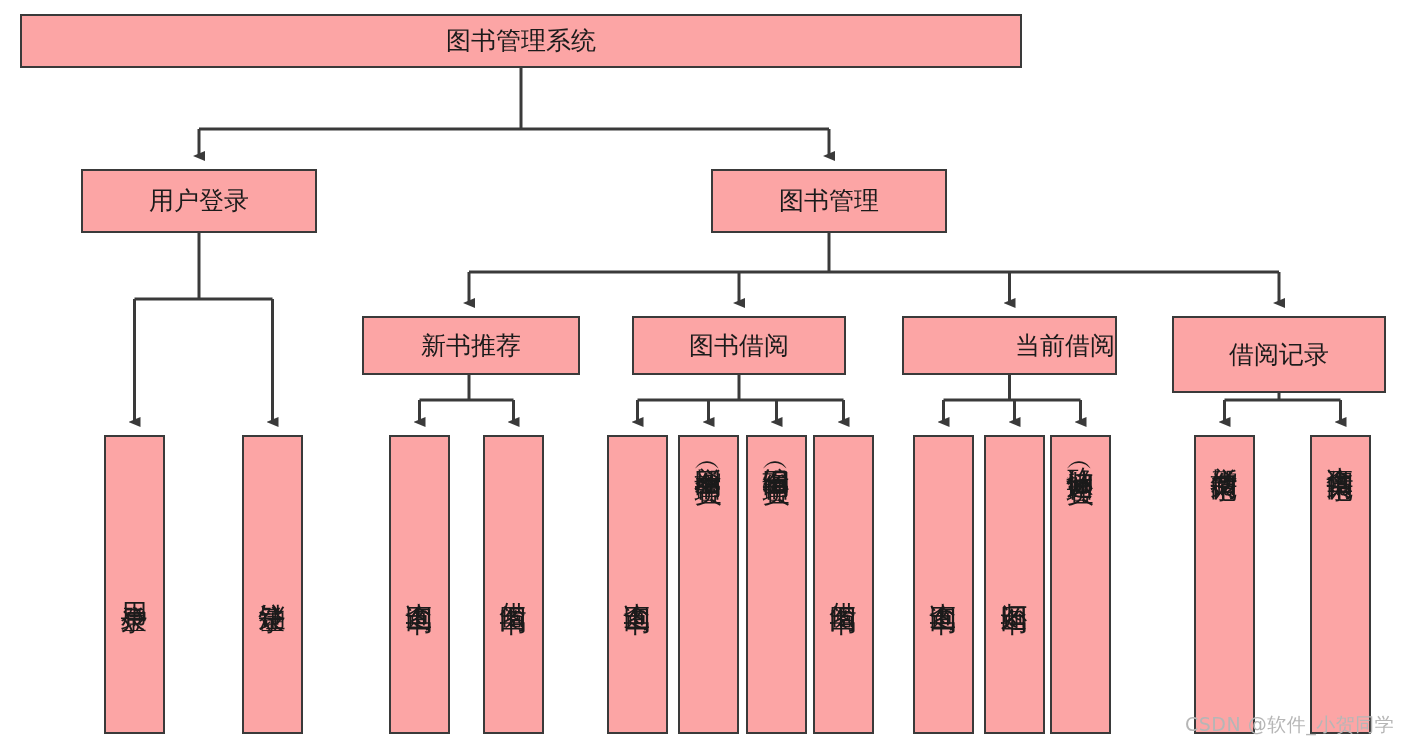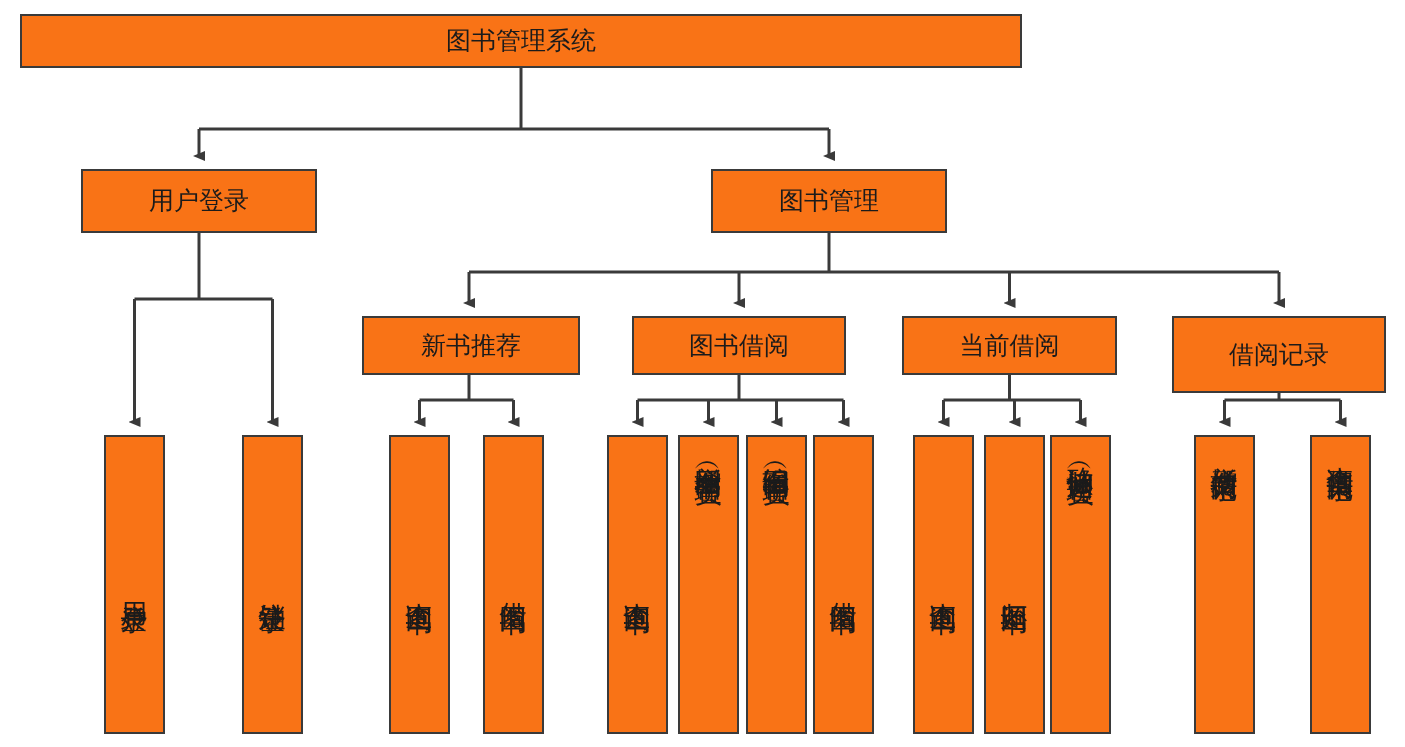--- a/index.html
+++ b/index.html
@@ -22,21 +22,21 @@
     position: absolute;
     left: 0;
     top: 0;
     width: 1405px;
     height: 747px;
   }
   .node-box {
     position: absolute;
     box-sizing: border-box;
     border: 2px solid #3a3a3a;
-    background: #f97316;
+    background: #fca5a5;
     display: flex;
     align-items: center;
     justify-content: center;
     color: #1b1b1b;
   }
   .node-label {
     display: block;
     text-align: center;
     line-height: 1.18;
     white-space: nowrap;
@@ -130,21 +130,21 @@
       </div>
       <div class="node-box node-horizontal" style="left: 711px; top: 169px; width: 236px; height: 64px;">
         <span class="node-label">图书管理</span>
       </div>
       <div class="node-box node-horizontal" style="left: 362px; top: 316px; width: 218px; height: 59px;">
         <span class="node-label">新书推荐</span>
       </div>
       <div class="node-box node-horizontal" style="left: 632px; top: 316px; width: 214px; height: 59px;">
         <span class="node-label">图书借阅</span>
       </div>
-      <div class="node-box node-horizontal" style="left: 902px; top: 316px; width: 215px; height: 59px;">
+      <div class="node-box node-horizontal" style="left: 902px; top: 316px; width: 215px; height: 59px; justify-content: flex-end;">
         <span class="node-label">当前借阅</span>
       </div>
       <div class="node-box node-horizontal" style="left: 1172px; top: 316px; width: 214px; height: 77px;">
         <span class="node-label">借阅记录</span>
       </div>
       <div class="node-box node-vertical fit-middle" style="left: 104px; top: 435px; width: 61px; height: 299px;">
         <span class="node-label">用户登录</span>
       </div>
       <div class="node-box node-vertical fit-middle" style="left: 242px; top: 435px; width: 61px; height: 299px;">
         <span class="node-label">注销登录</span>
@@ -177,13 +177,14 @@
         <span class="node-label">确认归还（管理员）</span>
       </div>
       <div class="node-box node-vertical" style="left: 1194px; top: 435px; width: 61px; height: 299px;">
         <span class="node-label">新增借阅记录</span>
       </div>
       <div class="node-box node-vertical" style="left: 1310px; top: 435px; width: 61px; height: 299px;">
         <span class="node-label">查询借阅记录</span>
       </div>
     </div>
 
+  <div class="watermark">CSDN @软件_小贺同学</div>
 </div>
 
 </body></html>

